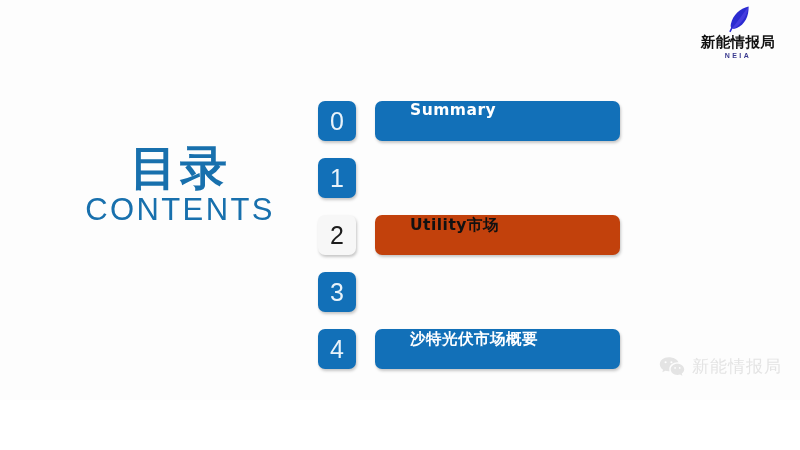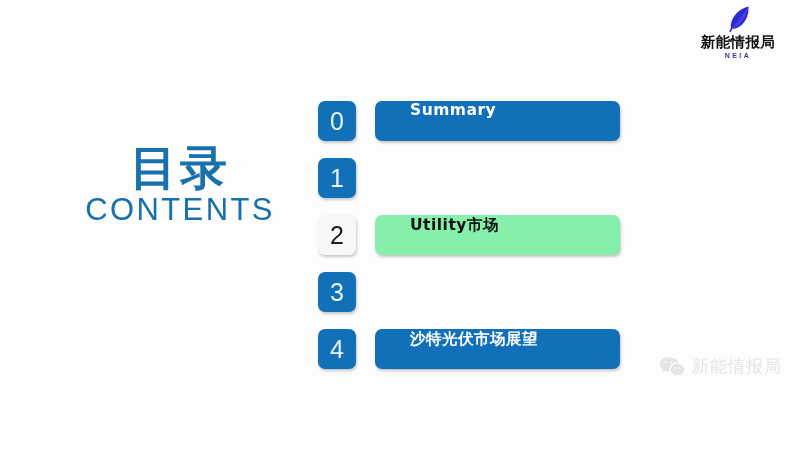--- a/index.html
+++ b/index.html
@@ -135,21 +135,21 @@
     color: #ffffff;
   }
 
   
   .toc-row.state-active .toc-num {
     background: #f7f7f7;
     color: #1c1c1c;
     font-weight: 400;
   }
   .toc-row.state-active .toc-bar {
-    background: #86efac;
+    background: #c2410c;
   }
   .toc-row.state-active .toc-label {
     color: #111111;
   }
 
   
   #watermark {
     position: absolute;
     right: 18px;
     bottom: 22px;
@@ -207,21 +207,21 @@
       </div>
     </div>
 
     <div class="toc-row state-normal">
       <div class="toc-num">3</div>
     </div>
 
     <div class="toc-row state-normal">
       <div class="toc-num">4</div>
       <div class="toc-bar">
-        <span class="toc-label">沙特光伏市场展望</span>
+        <span class="toc-label">沙特光伏市场概要</span>
       </div>
     </div>
 
   </div>
 
   <div id="watermark">
     <svg class="wechat-icon" viewBox="0 0 26 22">
       <path d="M9.6 1.2 C4.6 1.2 0.8 4.4 0.8 8.2 C0.8 10.4 2.1 12.4 4.1 13.7 L3.3 16.3 L6.3 14.8 C7.3 15.1 8.4 15.2 9.6 15.2 C9.9 15.2 10.2 15.2 10.5 15.2 C10.3 14.6 10.2 14 10.2 13.3 C10.2 9.4 13.9 6.3 18.5 6.3 C18.8 6.3 19.1 6.3 19.4 6.4 C18.6 3.4 14.5 1.2 9.6 1.2 Z" fill="#e4e4e4"></path>
       <circle cx="6.6" cy="6.3" r="1.05" fill="#ffffff"></circle>
       <circle cx="12.4" cy="6.3" r="1.05" fill="#ffffff"></circle>

